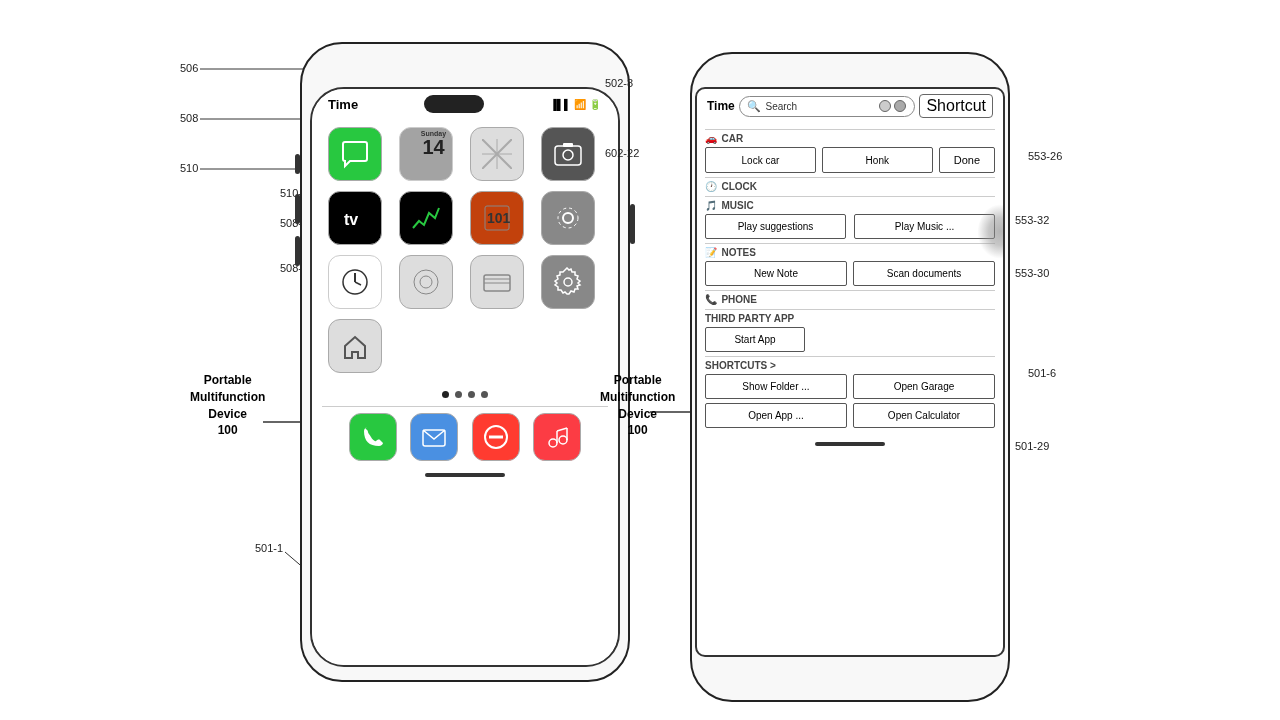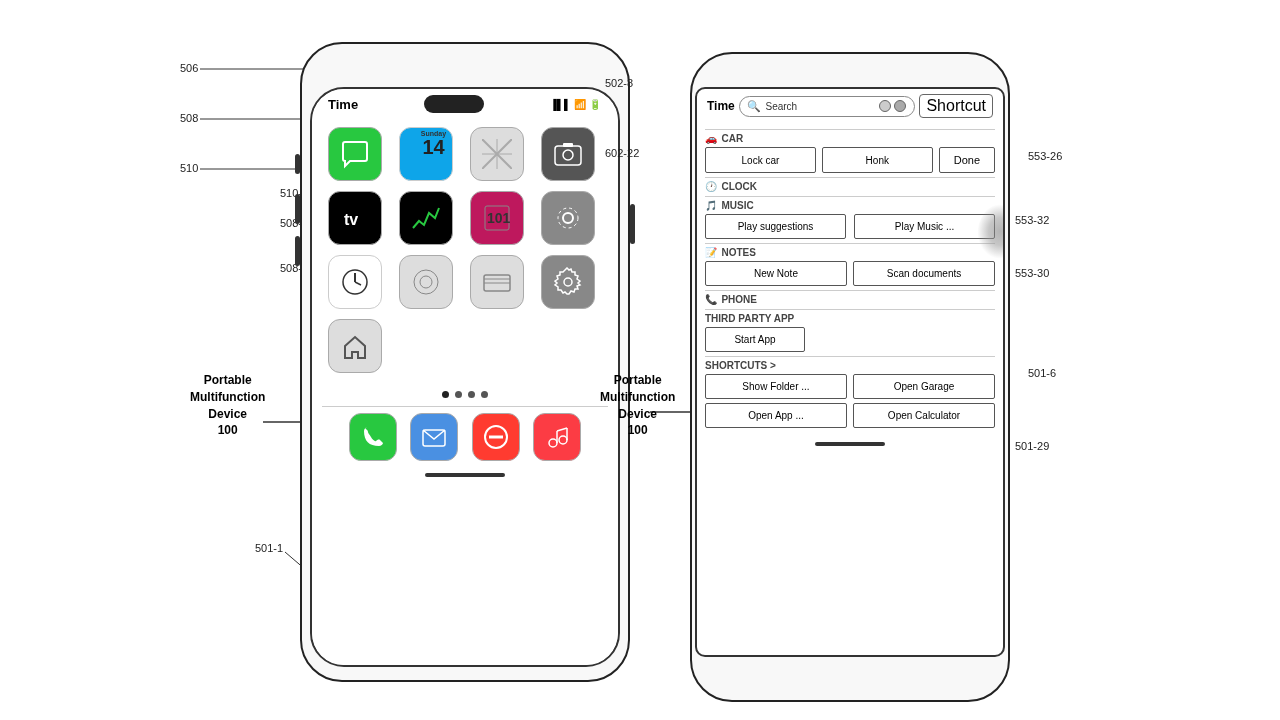--- a/index.html
+++ b/index.html
@@ -419,21 +419,21 @@
           </div>
         </div>
 
         <div class="app-grid">
 
           <div class="app-icon" style="background:#28c840;">
             <svg width="30" height="30" viewBox="0 0 30 30">
                 <path d="M3 5 Q3 3 5 3 L25 3 Q27 3 27 5 L27 20 Q27 22 25 22 L10 22 L5 27 L5 22 Q3 22 3 20 Z" fill="none" stroke="#fff" stroke-width="2"></path>
               </svg>
           </div>
-          <div class="app-icon calendar" style="background:#0ea5e9;border:1.5px solid #ccc;padding-left:15px;">
+          <div class="app-icon calendar" style="background:#a3a3a3;border:1.5px solid #ccc;padding-left:15px;">
             <span class="cal-top">Sunday</span>
             <span class="cal-date">14</span>
           </div>
           <div class="app-icon" style="background:#ddd;">
             <svg width="30" height="30" viewBox="0 0 30 30">
               <line x1="0" y1="0" x2="30" y2="30" stroke="#aaa" stroke-width="2"></line>
               <line x1="30" y1="0" x2="0" y2="30" stroke="#aaa" stroke-width="2"></line>
               <line x1="15" y1="0" x2="15" y2="30" stroke="#aaa" stroke-width="1"></line>
               <line x1="0" y1="15" x2="30" y2="15" stroke="#aaa" stroke-width="1"></line>
             </svg>
@@ -449,21 +449,21 @@
           <div class="app-icon" style="background:#000;">
             <svg width="30" height="26" viewBox="0 0 30 26">
               <text x="4" y="20" font-size="16" fill="#fff" font-weight="bold">tv</text>
             </svg>
           </div>
           <div class="app-icon" style="background:#000;">
             <svg width="30" height="30" viewBox="0 0 30 30">
               <polyline points="2,25 8,18 13,22 18,10 24,15 28,5" fill="none" stroke="#28c840" stroke-width="2"></polyline>
             </svg>
           </div>
-          <div class="app-icon" style="background:#be185d;">
+          <div class="app-icon" style="background:#c2410c;">
             <svg width="30" height="30" viewBox="0 0 30 30">
               <rect x="3" y="3" width="24" height="24" rx="2" fill="none" stroke="#888" stroke-width="1"></rect>
               <text x="5" y="20" font-size="14" fill="#333" font-weight="bold">101</text>
             </svg>
           </div>
           <div class="app-icon" style="background:#888;">
             <svg width="30" height="30" viewBox="0 0 30 30">
               <circle cx="15" cy="15" r="5" fill="none" stroke="#fff" stroke-width="2"></circle>
               <circle cx="15" cy="15" r="10" fill="none" stroke="#fff" stroke-width="1" stroke-dasharray="3 3"></circle>
             </svg>

